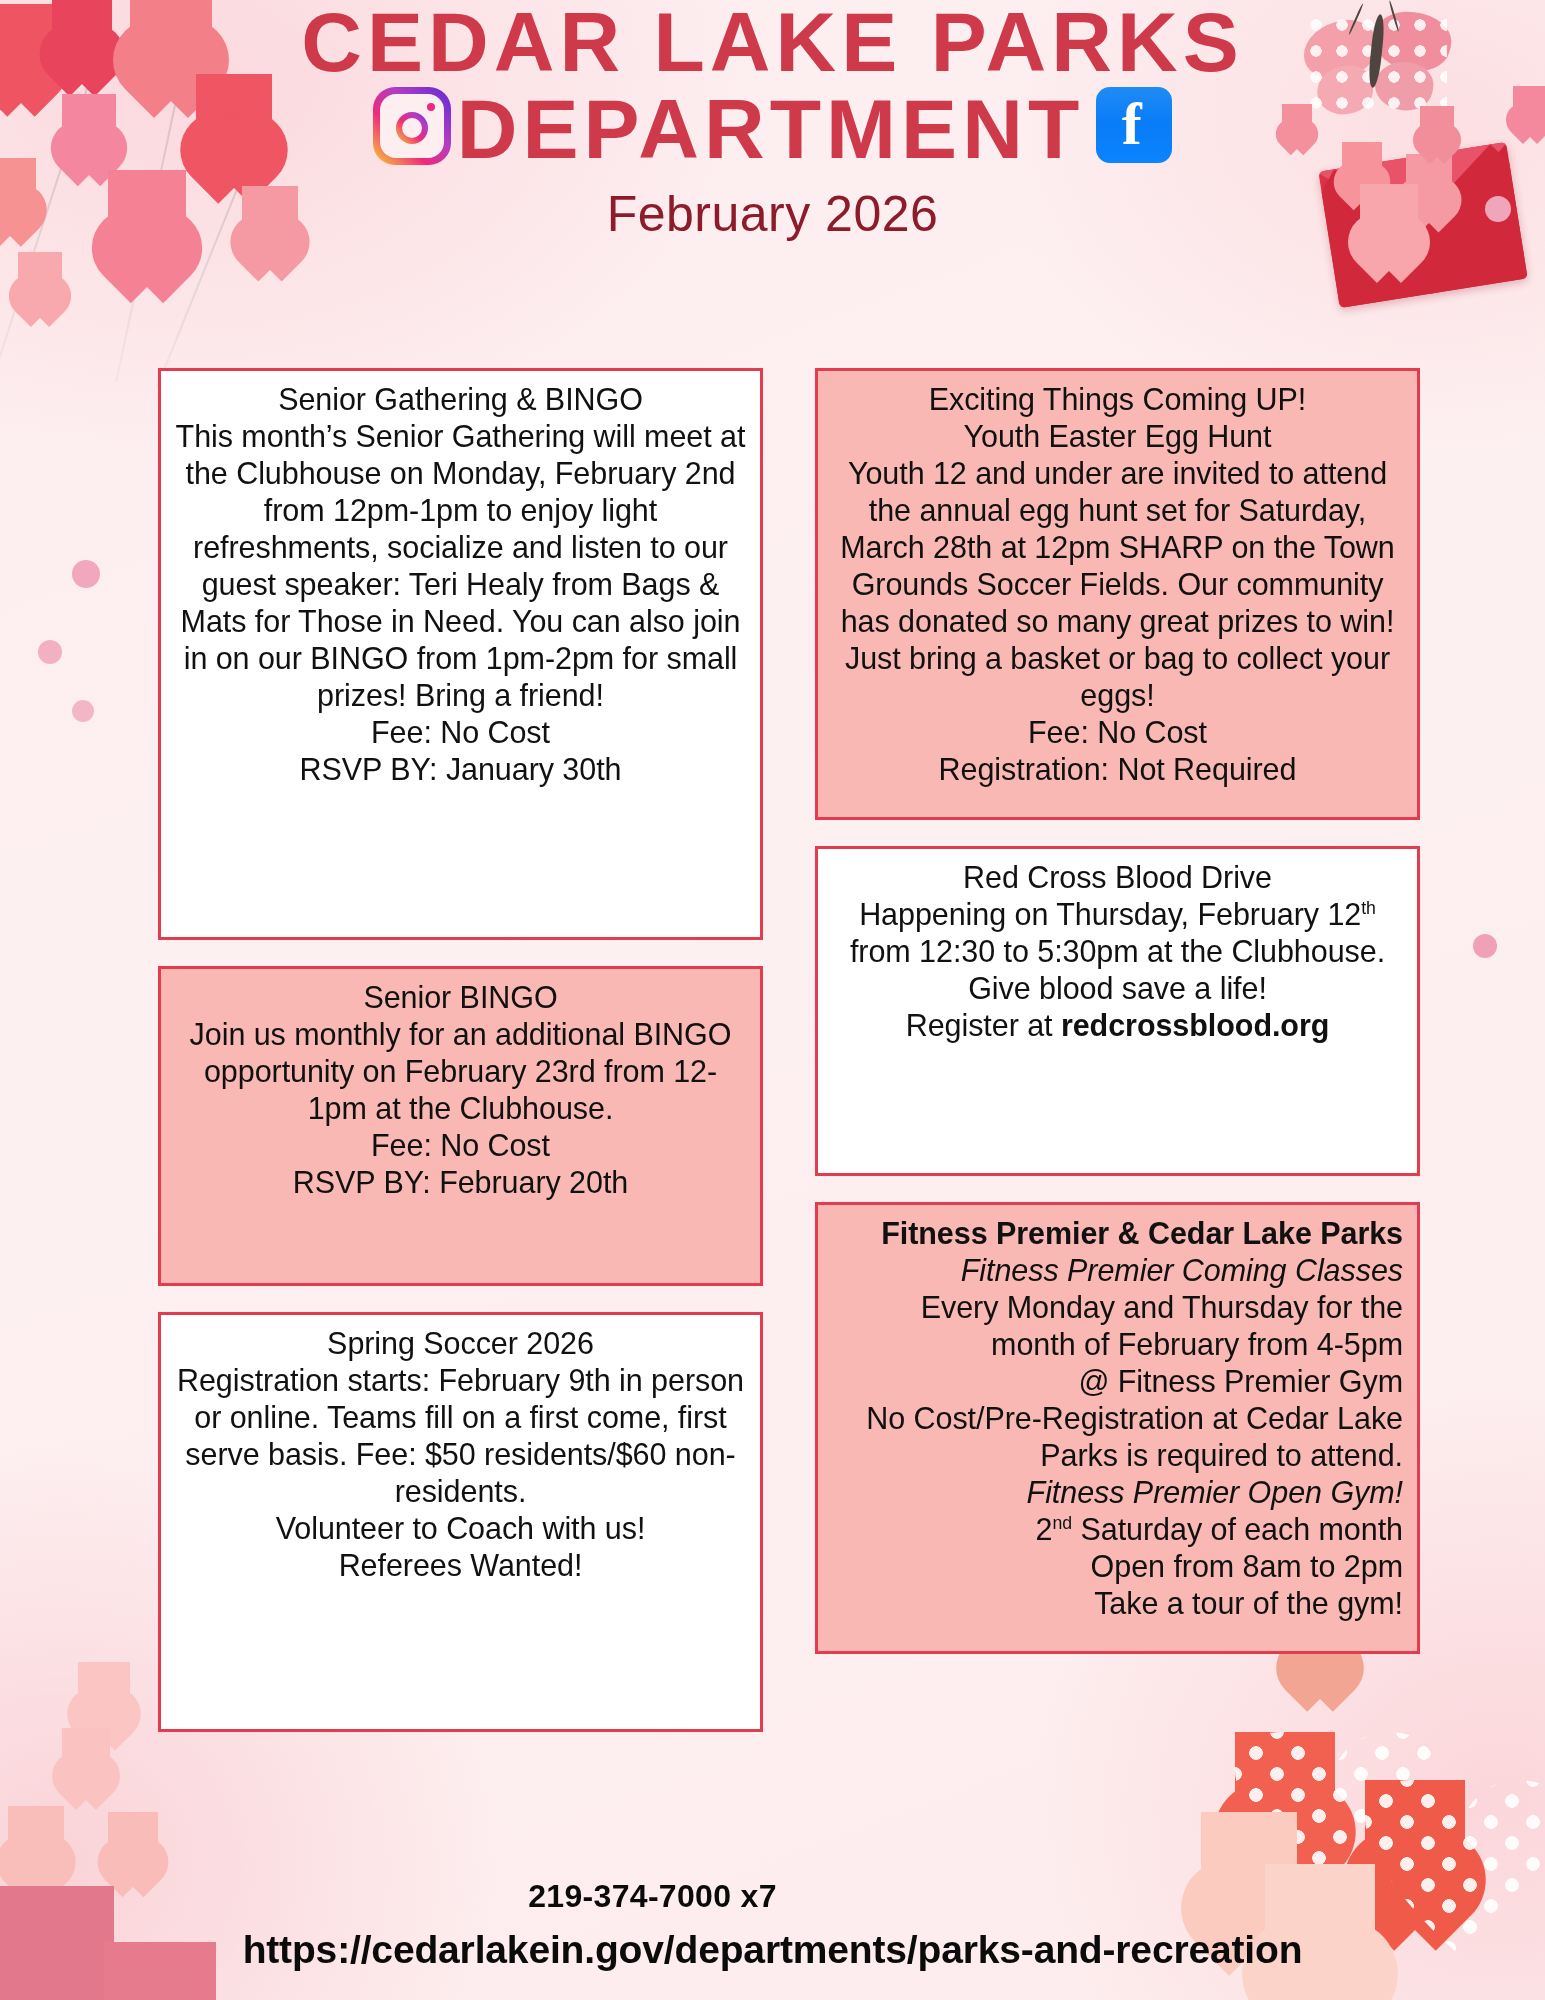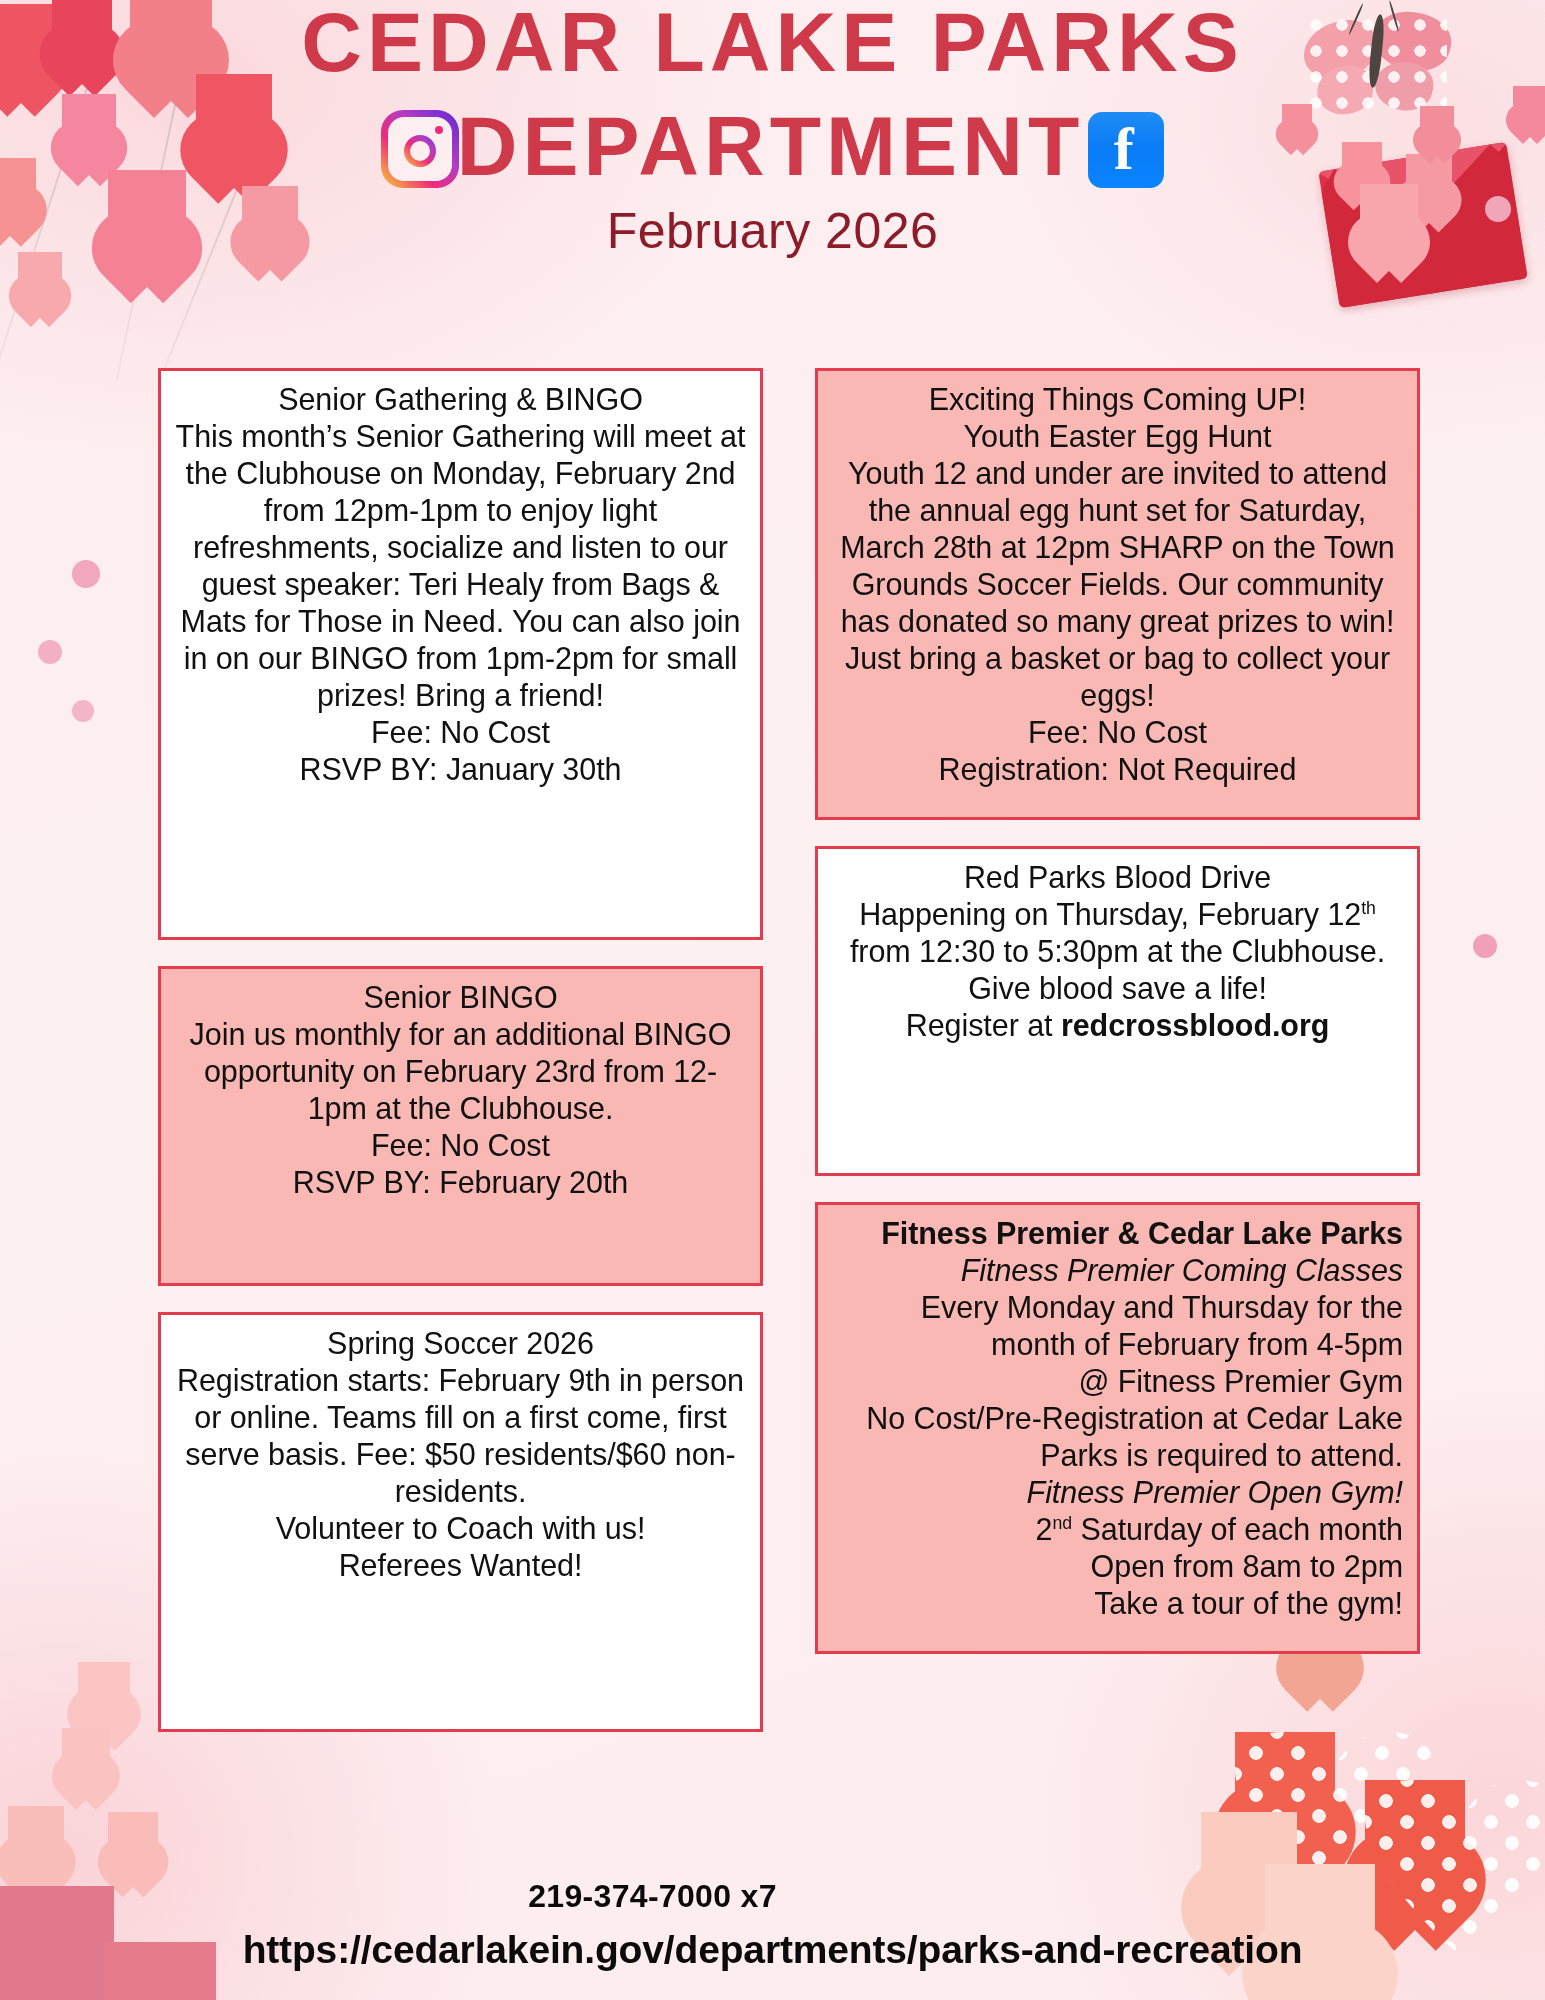--- a/index.html
+++ b/index.html
@@ -92,22 +92,22 @@
 
   #title-line1, #title-line2 {
     color:#cf3a4b;
     font-weight:600;
     letter-spacing:.06em;
     line-height:1;
     white-space:nowrap;
   }
   #title-line1 { font-size:84px; }
   #title-line2 {
-    font-size:84px; margin-top:20px;
-    display:flex; align-items:flex-end; justify-content:center; 
+    font-size:84px; margin-top:3px;
+    display:flex; align-items:flex-start; justify-content:center; gap:8px;
   }
 
   
   .ig-icon {
     display:inline-block; width:78px; height:78px; position:relative;
     flex:0 0 auto; margin-right:-2px;
   }
   .ig-icon .ig-frame {
     position:absolute; inset:0;
     border-radius:22px;
@@ -342,21 +342,21 @@
 
       <div class="box pink" id="box-egg-hunt">
         <p>Exciting Things Coming UP!</p>
         <p>Youth Easter Egg Hunt</p>
         <p>Youth 12 and under are invited to attend the annual egg hunt set for Saturday, March 28th at 12pm SHARP on the Town Grounds Soccer Fields. Our community has donated so many great prizes to win! Just bring a basket or bag to collect your eggs!</p>
         <p>Fee: No Cost</p>
         <p>Registration: Not Required</p>
       </div>
 
       <div class="box white" id="box-blood-drive">
-        <p>Red Parks Blood Drive</p>
+        <p>Red Cross Blood Drive</p>
         <p><span>Happening on Thursday, February 12</span><sup>th</sup><span> from 12:30 to 5:30pm at the Clubhouse.</span></p>
         <p>Give blood save a life!</p>
         <p><span>Register at </span><b>redcrossblood.org</b></p>
       </div>
 
       <div class="box pink" id="box-fitness">
         <p style="font-weight:700;">Fitness Premier &amp; Cedar Lake Parks</p>
         <p style="font-style:italic;">Fitness Premier Coming Classes</p>
         <p>Every Monday and Thursday for the month of February from 4-5pm</p>
         <p>@ Fitness Premier Gym</p>

